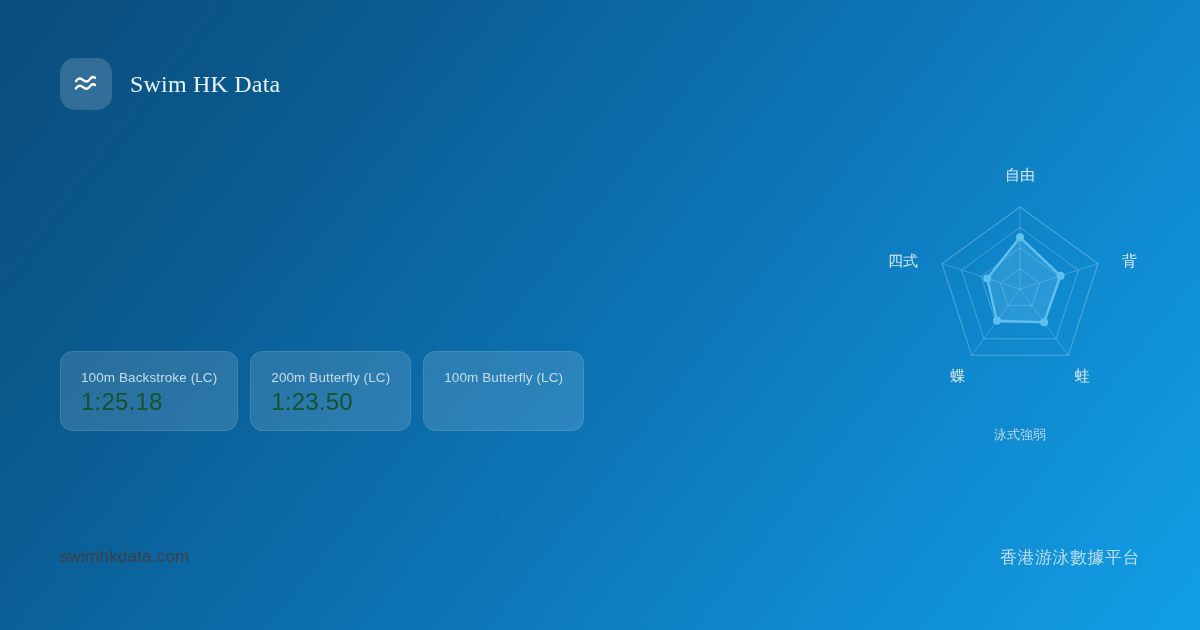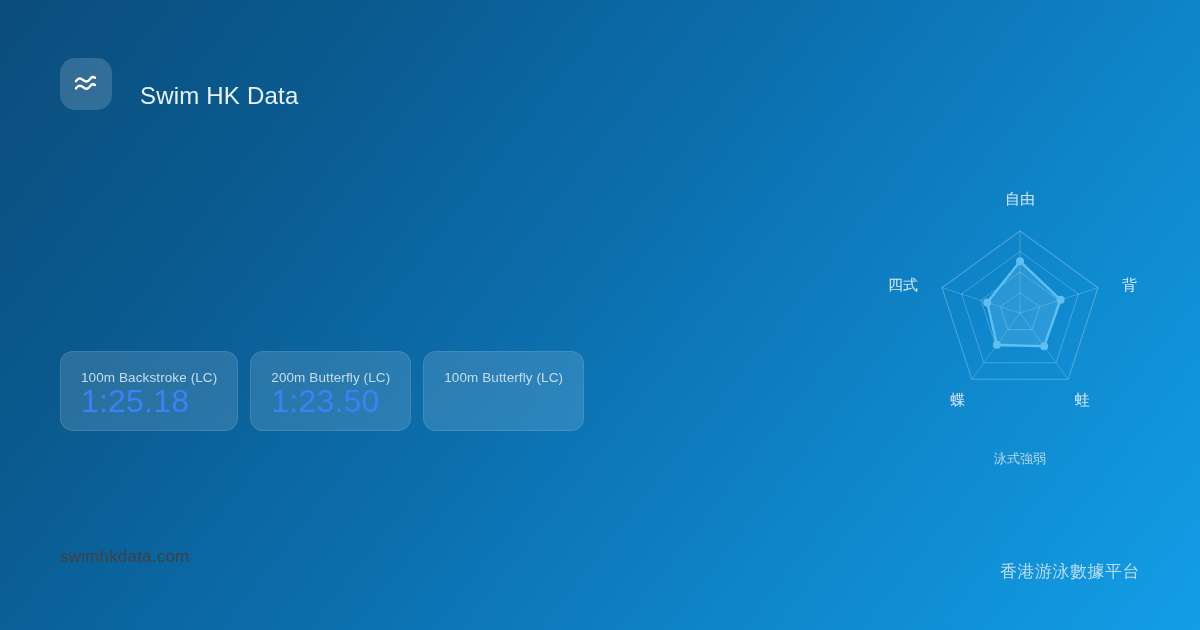--- a/index.html
+++ b/index.html
@@ -7,21 +7,21 @@
   body {
     font-family:"Liberation Sans", sans-serif;
     background:linear-gradient(128deg, #0b4d7c 0%, #0a5a8f 22%, #0c6fae 48%, #0f87cc 74%, #129ee6 100%);
     color:#fff;
     overflow:hidden;
     position:relative;
   }
   .og-card { position:relative; width:1200px; height:630px; }
 
   
-  .brand { position:absolute; left:60px; top:58px; display:flex; align-items:flex-end; gap:28px; }
+  .brand { position:absolute; left:60px; top:58px; display:flex; align-items:center; gap:18px;font-family:Liberation Serif, serif; }
   .brand-logo {
     width:52px; height:52px; border-radius:15px;
     background:rgba(255,255,255,0.16);
     display:flex; align-items:center; justify-content:center;
   }
   .brand-logo svg { display:block; }
   .brand-name { font-size:24px; font-weight:400; letter-spacing:.2px; color:#eaf3fa; }
 
   
   .athlete { position:absolute; left:60px; top:218px; }
@@ -38,39 +38,39 @@
   .stat-card {
     background:rgba(255,255,255,0.13);
     border:1px solid rgba(255,255,255,0.10);
     border-radius:13px;
     padding:18px 20px 16px 20px;
     min-width:150px;
     height:80px;
     display:flex; flex-direction:column; justify-content:space-between;
   }
   .stat-label { font-size:13.5px; color:#c6dcec; white-space:nowrap; letter-spacing:.1px; }
-  .stat-value { font-size:32px; color:#3b82f6; letter-spacing:.2px; line-height:1; }
+  .stat-value { font-size:24px; color:#14532d; letter-spacing:.2px; line-height:1; }
 
   
-  .radar { position:absolute; left:855px; top:173px; width:330px; height:310px; }
+  .radar { position:absolute; left:855px; top:149px; width:330px; height:310px; }
   .radar svg { display:block; overflow:visible; }
   .radar-axis-label {
     fill:#dbeaf6; font-family:"Liberation Sans", sans-serif; font-size:15px;
   }
   .radar-caption {
     fill:#bcd8ec; font-family:"Liberation Sans", sans-serif; font-size:13px;
   }
 
   
   .footer-left {
     position:absolute; left:60px; top:547px;
     font-size:17px; color:#404040; letter-spacing:.2px;
   }
   .footer-right {
-    position:absolute; right:60px; top:560px;
+    position:absolute; right:60px; top:546px;
     font-size:17px; color:#bcdcf2; letter-spacing:.5px;
   }
 </style>
 </head>
 <body>
 
 <div class="og-card">
 
   <div class="brand">
     <div class="brand-logo">

